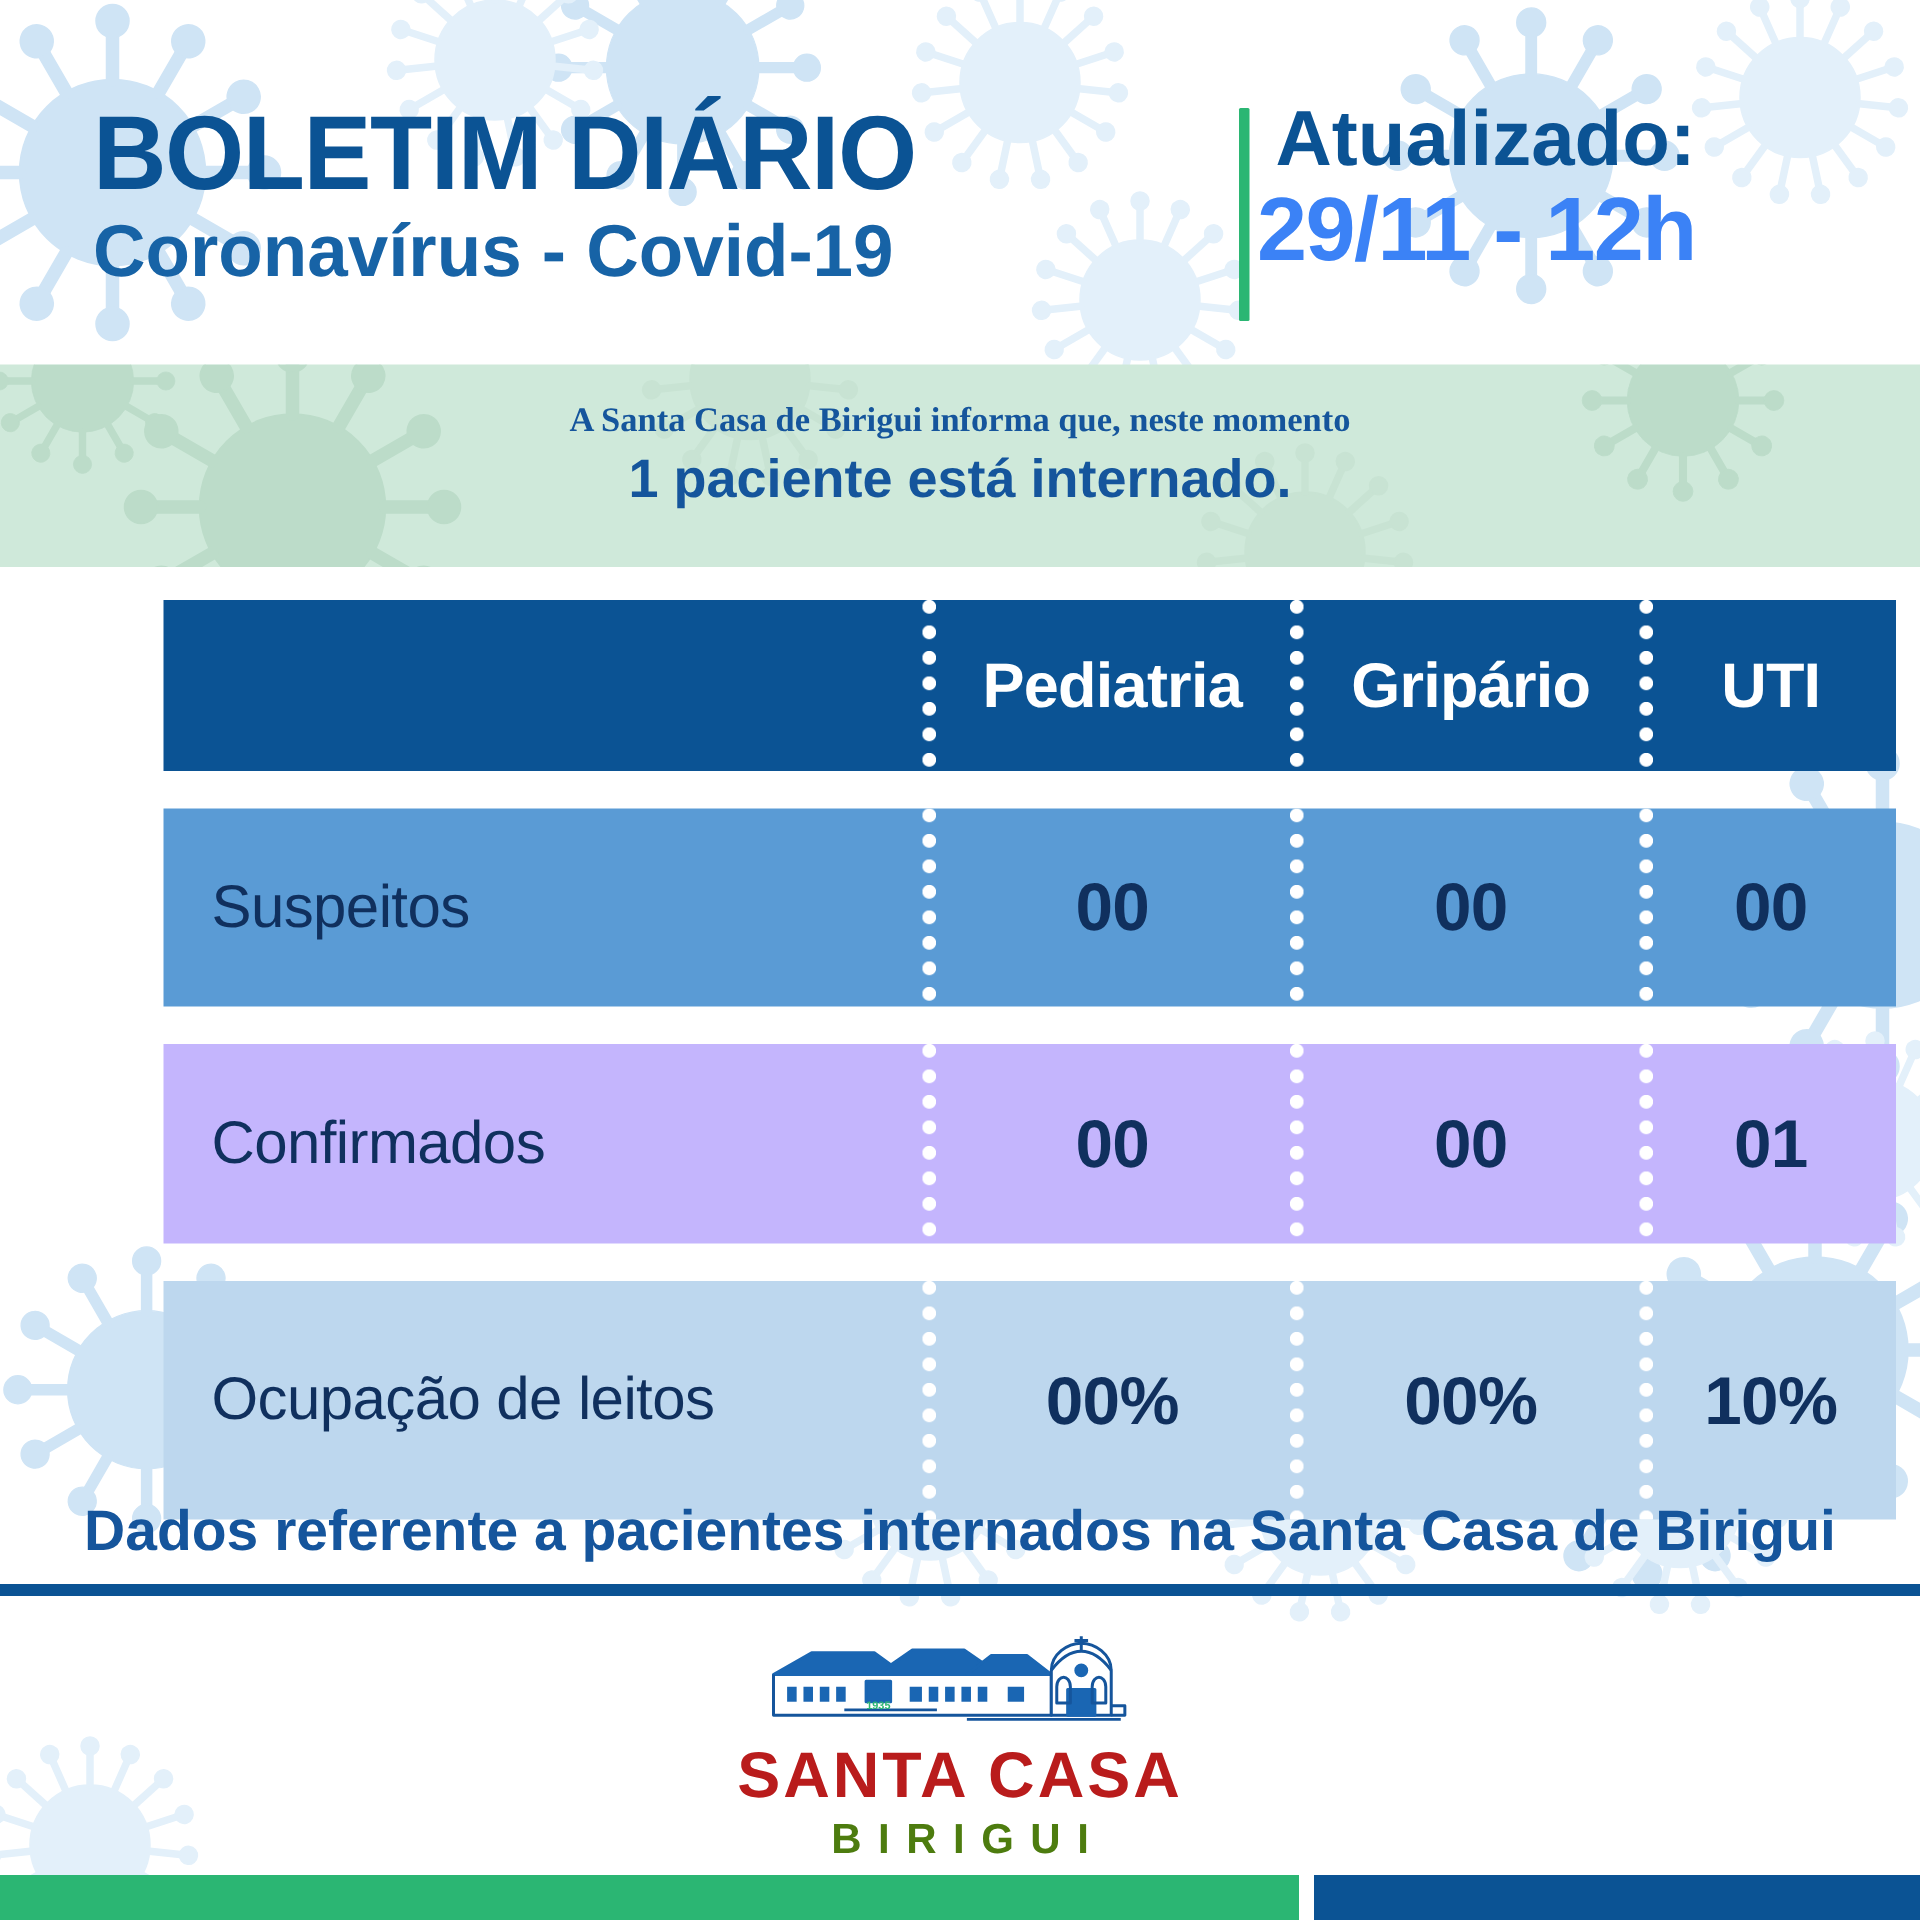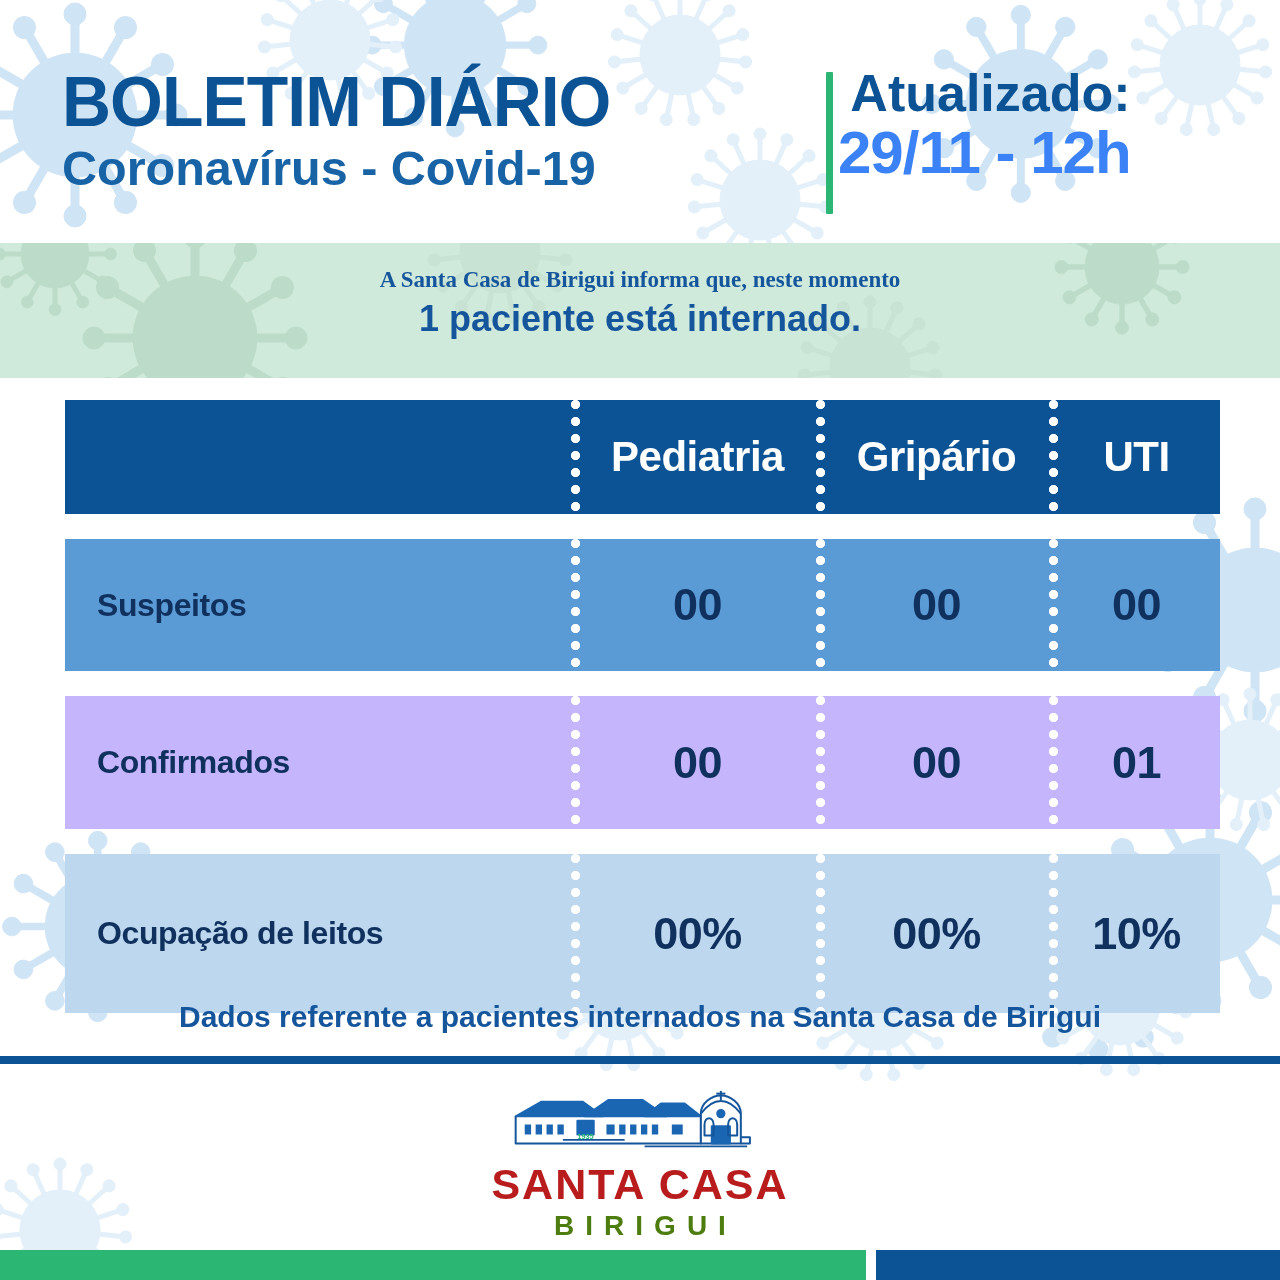--- a/index.html
+++ b/index.html
@@ -125,20 +125,21 @@
   .table-wrap {
     position: absolute;
     left: 65px; top: 400px;
     width: 1155px;
     z-index: 3;
   }
   .trow {
     display: flex;
     width: 100%;
     position: relative;
+    margin-left: 44px;
   }
   .trow + .trow { margin-top: 25px; }
   .thead { height: 114px; background: #0b5394; }
   .trow-1 { height: 132px; background: #5a9bd5; }
   .trow-2 { height: 133px; background: #c4b5fd; }
   .trow-3 { height: 159px; background: #bdd7ee; }
 
   .cell {
     display: flex;
     align-items: center;
@@ -157,22 +158,22 @@
 
   .th-text {
     color: #ffffff;
     font-size: 42px;
     font-weight: 800;
     letter-spacing: -0.5px;
     white-space: nowrap;
   }
   .row-label {
     color: #10305e;
-    font-size: 32px;
-    font-weight: 700;
+    font-size: 40px;
+    font-weight: 400;
     letter-spacing: -0.4px;
     white-space: nowrap;
   }
   .row-value {
     color: #10305e;
     font-size: 45px;
     font-weight: 800;
     letter-spacing: -0.5px;
     white-space: nowrap;
   }
@@ -192,21 +193,21 @@
   .dotted-1 { left: 506px; }
   .dotted-2 { left: 751px; }
   .dotted-3 { left: 984px; }
 
   
   .footnote {
     position: absolute;
     left: 0; top: 1000px;
     width: 1280px;
     text-align: center;
-    font-size: 30px;
+    font-size: 38px;
     font-weight: 700;
     color: #15559c;
     white-space: nowrap;
     z-index: 3;
   }
 
   .rule-bar {
     position: absolute;
     left: 0; top: 1056px;
     width: 1280px; height: 8px;

